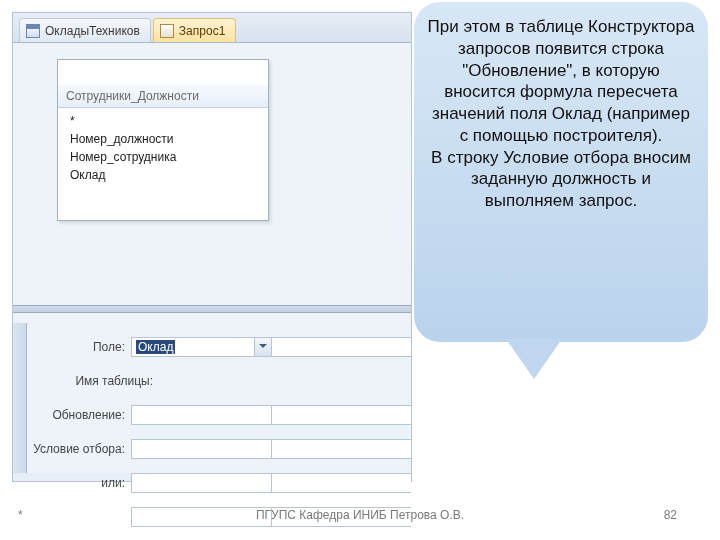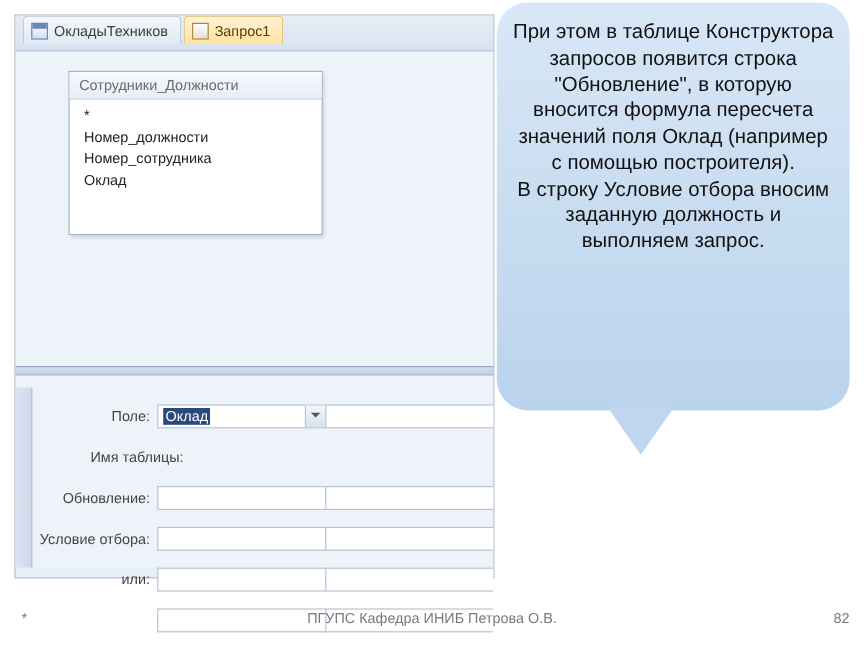--- a/index.html
+++ b/index.html
@@ -18,21 +18,21 @@
     left: 12px;
     top: 12px;
     width: 400px;
     height: 470px;
     background: #e6eef7;
     border: 1px solid #b6c4d6;
   }
   .tabbar {
     height: 30px;
     display: flex;
-    align-items: flex-start;
+    align-items: flex-end;
     padding: 0 6px;
     gap: 2px;
     background: linear-gradient(#e7edf6, #d8e2ef);
     border-bottom: 1px solid #a8b8cf;
   }
   .tab {
     display: flex;
     align-items: center;
     height: 24px;
     padding: 0 10px 0 6px;
@@ -74,20 +74,21 @@
     background: #fff;
     border: 1px solid #9fb1c9;
     box-shadow: 2px 2px 3px rgba(0,0,0,0.12);
   }
   .tablebox .title {
     background: linear-gradient(#f6f9fd,#e6eef8);
     padding: 4px 8px;
     font-size: 12px;
     color: #6a6a6a;
     border-bottom: 1px solid #c3d0e1;
+    margin-top: 25px;
   }
   .fieldlist {
     padding: 4px 0 36px;
   }
   .fieldlist .field {
     padding: 2px 12px;
     font-size: 12px;
     color: #222;
     cursor: default;
   }
@@ -201,21 +202,21 @@
   .footnote-center {
     position: absolute;
     left: 0; right: 0;
     bottom: 18px;
     text-align: center;
     font-size: 12px;
     color: #7a7a7a;
   }
   .footnote-page {
     position: absolute;
-    right: 12px;
+    right: 43px;
     bottom: 18px;
     font-size: 12px;
     color: #7a7a7a;
   }
 </style>
 </head>
 <body>
 
 <div class="app-area">
   <div class="tabbar">

